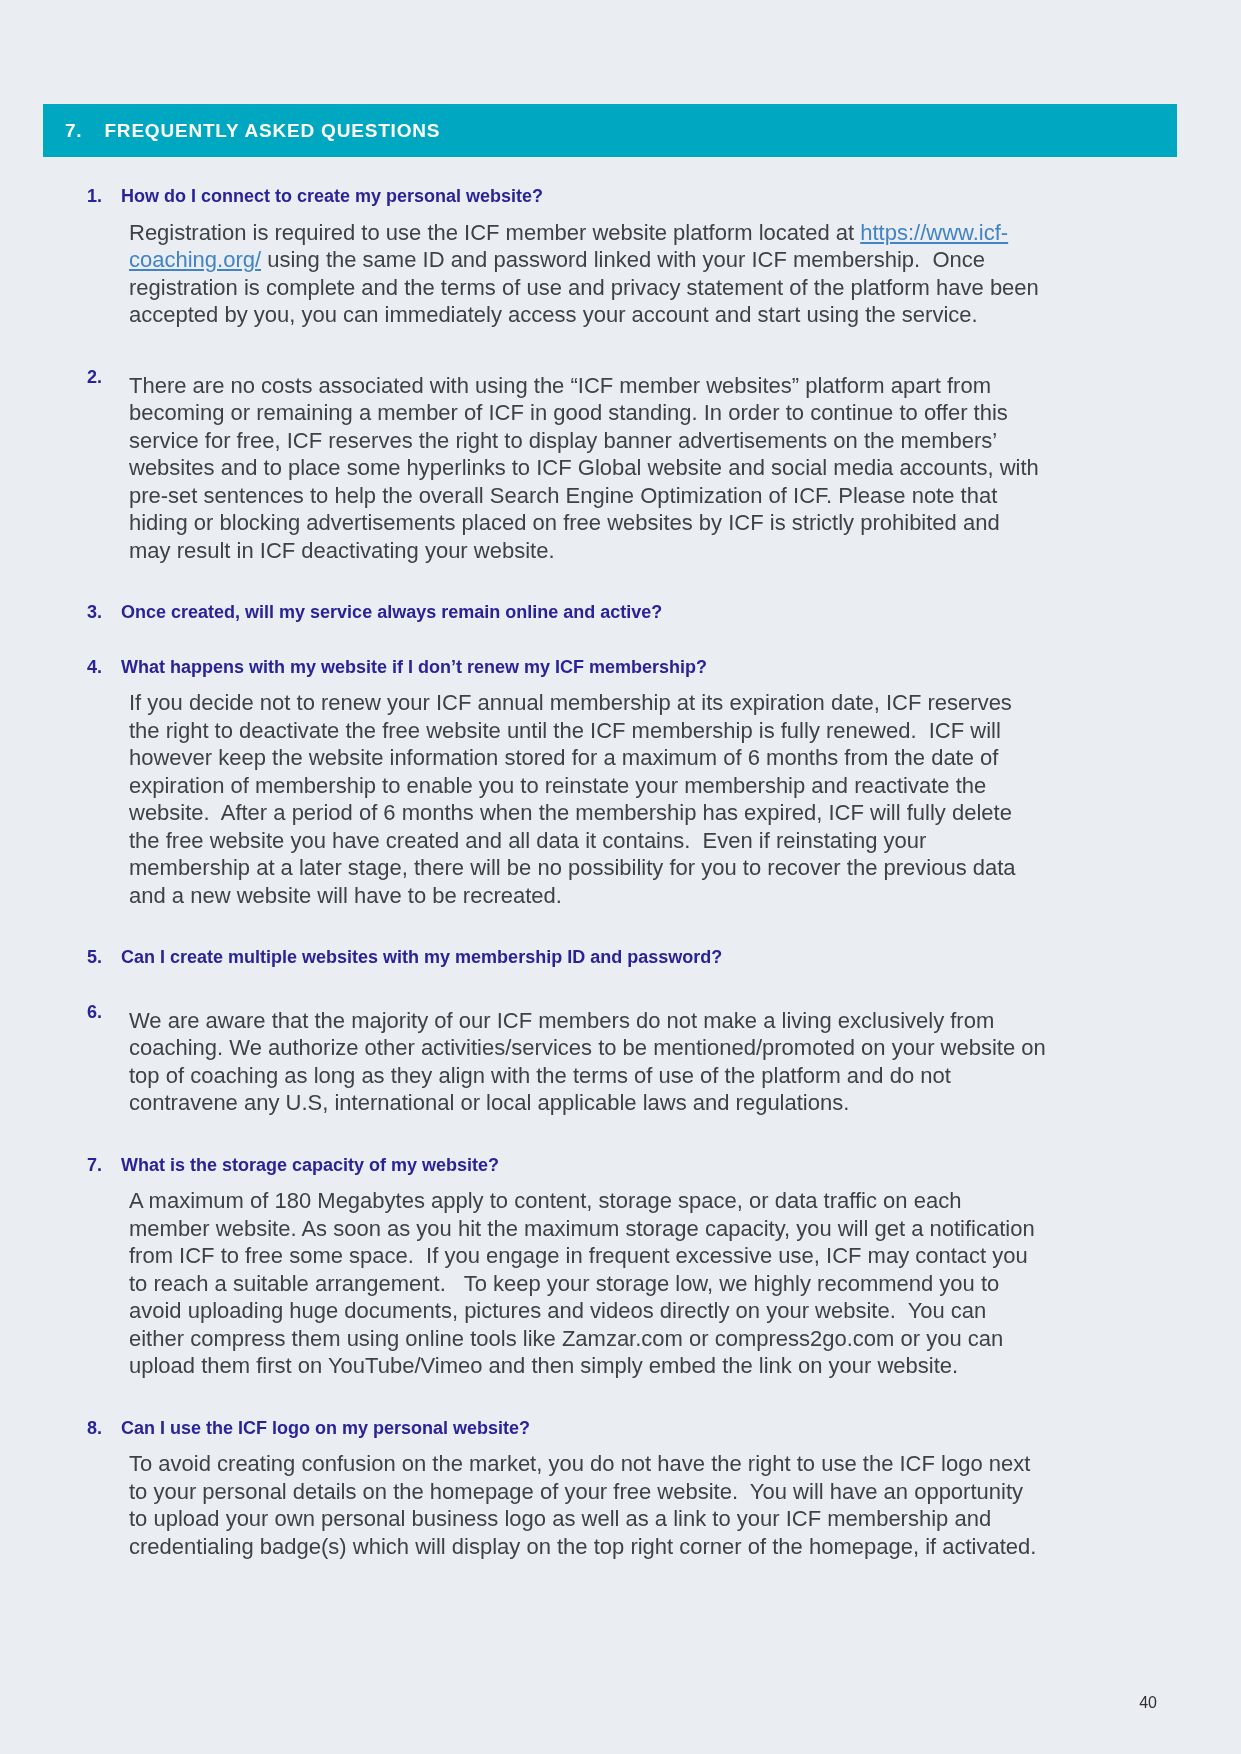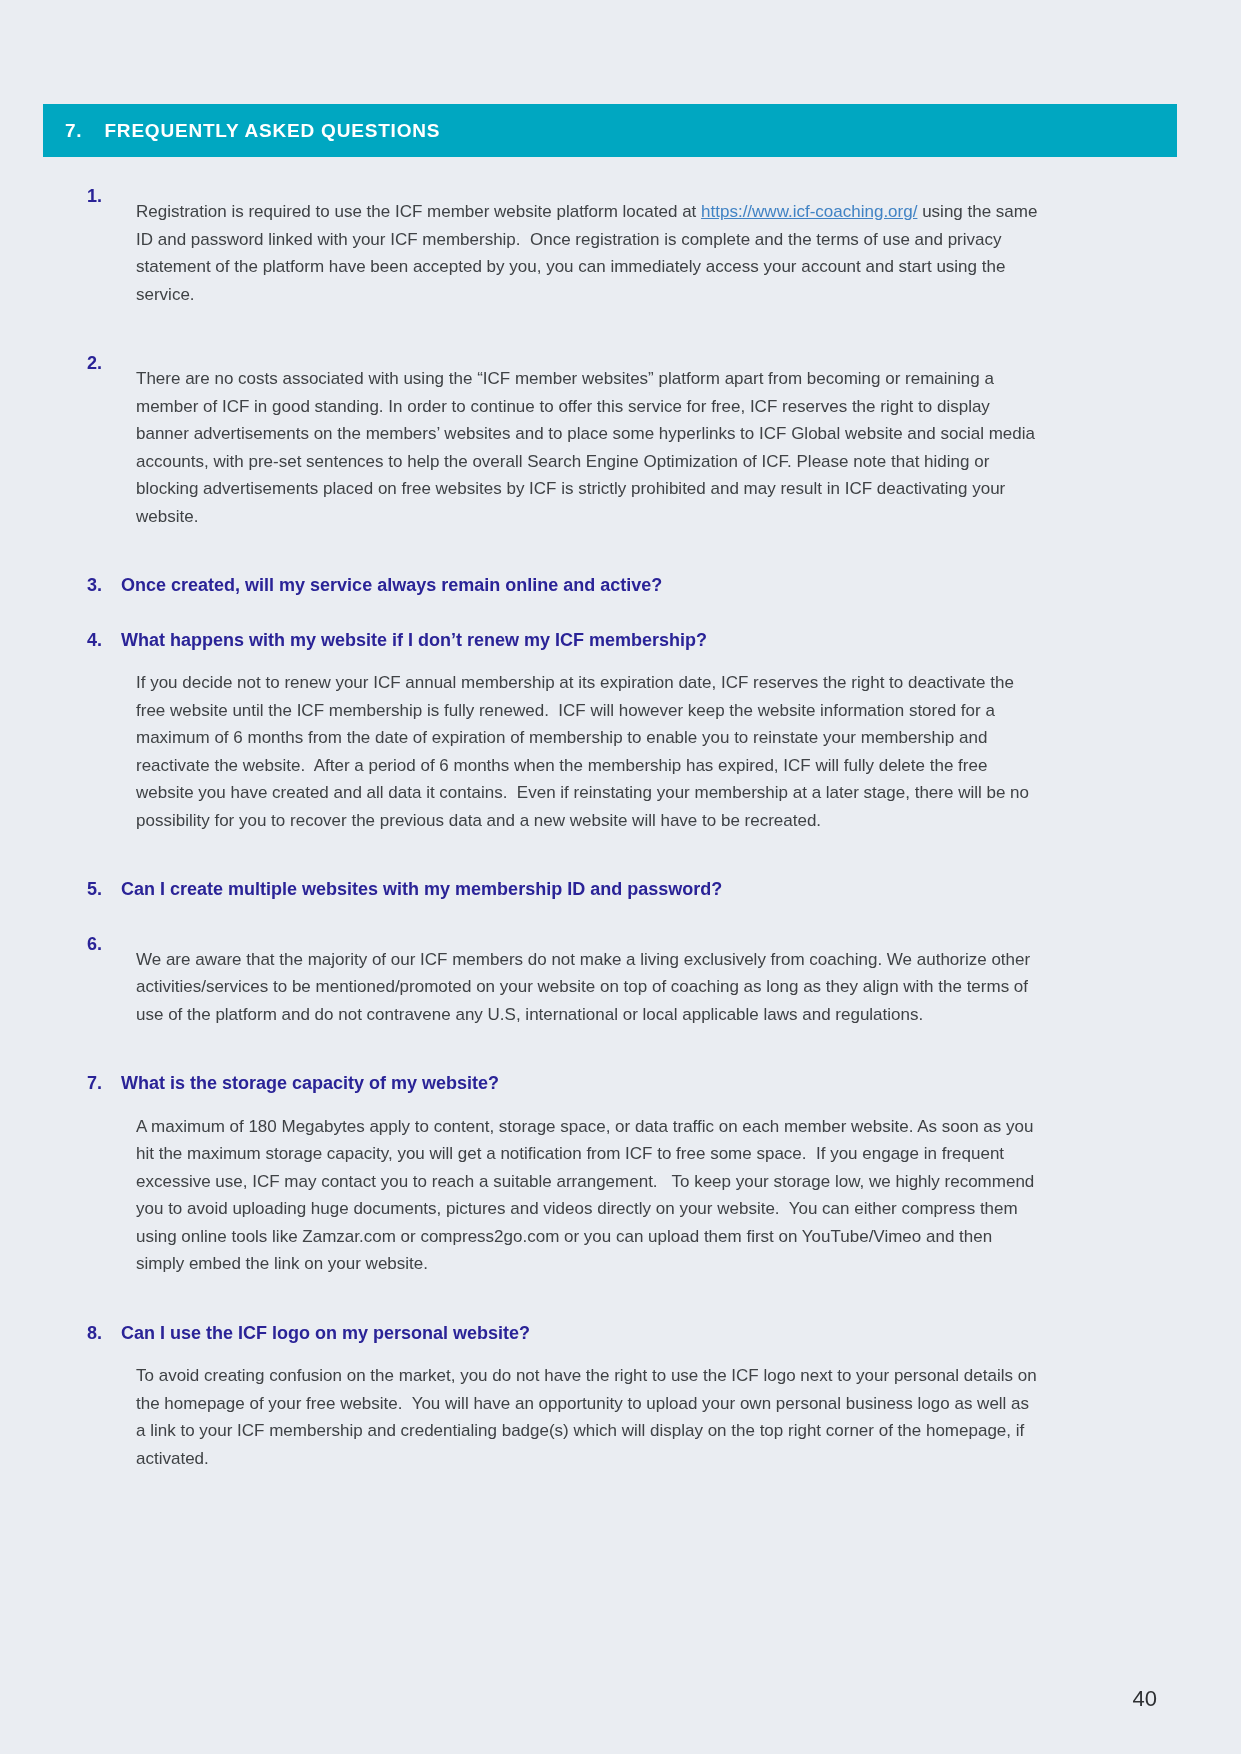--- a/index.html
+++ b/index.html
@@ -50,52 +50,53 @@
     color: #2a2397;
   }
   .item-body { flex: 1; min-width: 0; }
   .question {
     font-weight: 700;
     font-size: 18px;
     line-height: 27.5px;
     color: #2a2397;
   }
   .answer {
-    margin: 15px;
-    font-size: 17px;
+    margin: 8px;
+    font-size: 22px;
     line-height: 27.5px;
     color: #3f4245;
     white-space: pre-wrap;
     overflow-wrap: break-word;
   }
   .inline-link {
     color: #4183c4;
     text-decoration: underline;
   }
   .page-number {
     position: absolute;
     right: 84px;
     bottom: 42px;
-    font-size: 22px;
+    font-size: 16px;
     color: #2e3033;
   }
 </style>
 </head>
 <body>
 
 <div class="header-bar">
   <span class="header-number">7.</span>
   <span class="header-title">FREQUENTLY ASKED QUESTIONS</span>
 </div>
 
 <div class="faq-list">
 
   <div class="faq-item">
     <div class="item-number">1.</div>
     <div class="item-body">
+      <div class="question">How do I connect to create my personal website?</div>
       <p class="answer"><span>Registration is required to use the ICF member website platform located at </span><a class="inline-link" href="#">https://www.icf-coaching.org/</a><span> using the same ID and password linked with your ICF membership.  Once registration is complete and the terms of use and privacy statement of the platform have been accepted by you, you can immediately access your account and start using the service.</span></p>
     </div>
   </div>
 
   <div class="faq-item">
     <div class="item-number">2.</div>
     <div class="item-body">
       <p class="answer">There are no costs associated with using the “ICF member websites” platform apart from becoming or remaining a member of ICF in good standing. In order to continue to offer this service for free, ICF reserves the right to display banner advertisements on the members’ websites and to place some hyperlinks to ICF Global website and social media accounts, with pre-set sentences to help the overall Search Engine Optimization of ICF. Please note that hiding or blocking advertisements placed on free websites by ICF is strictly prohibited and may result in ICF deactivating your website.</p>
     </div>
   </div>

